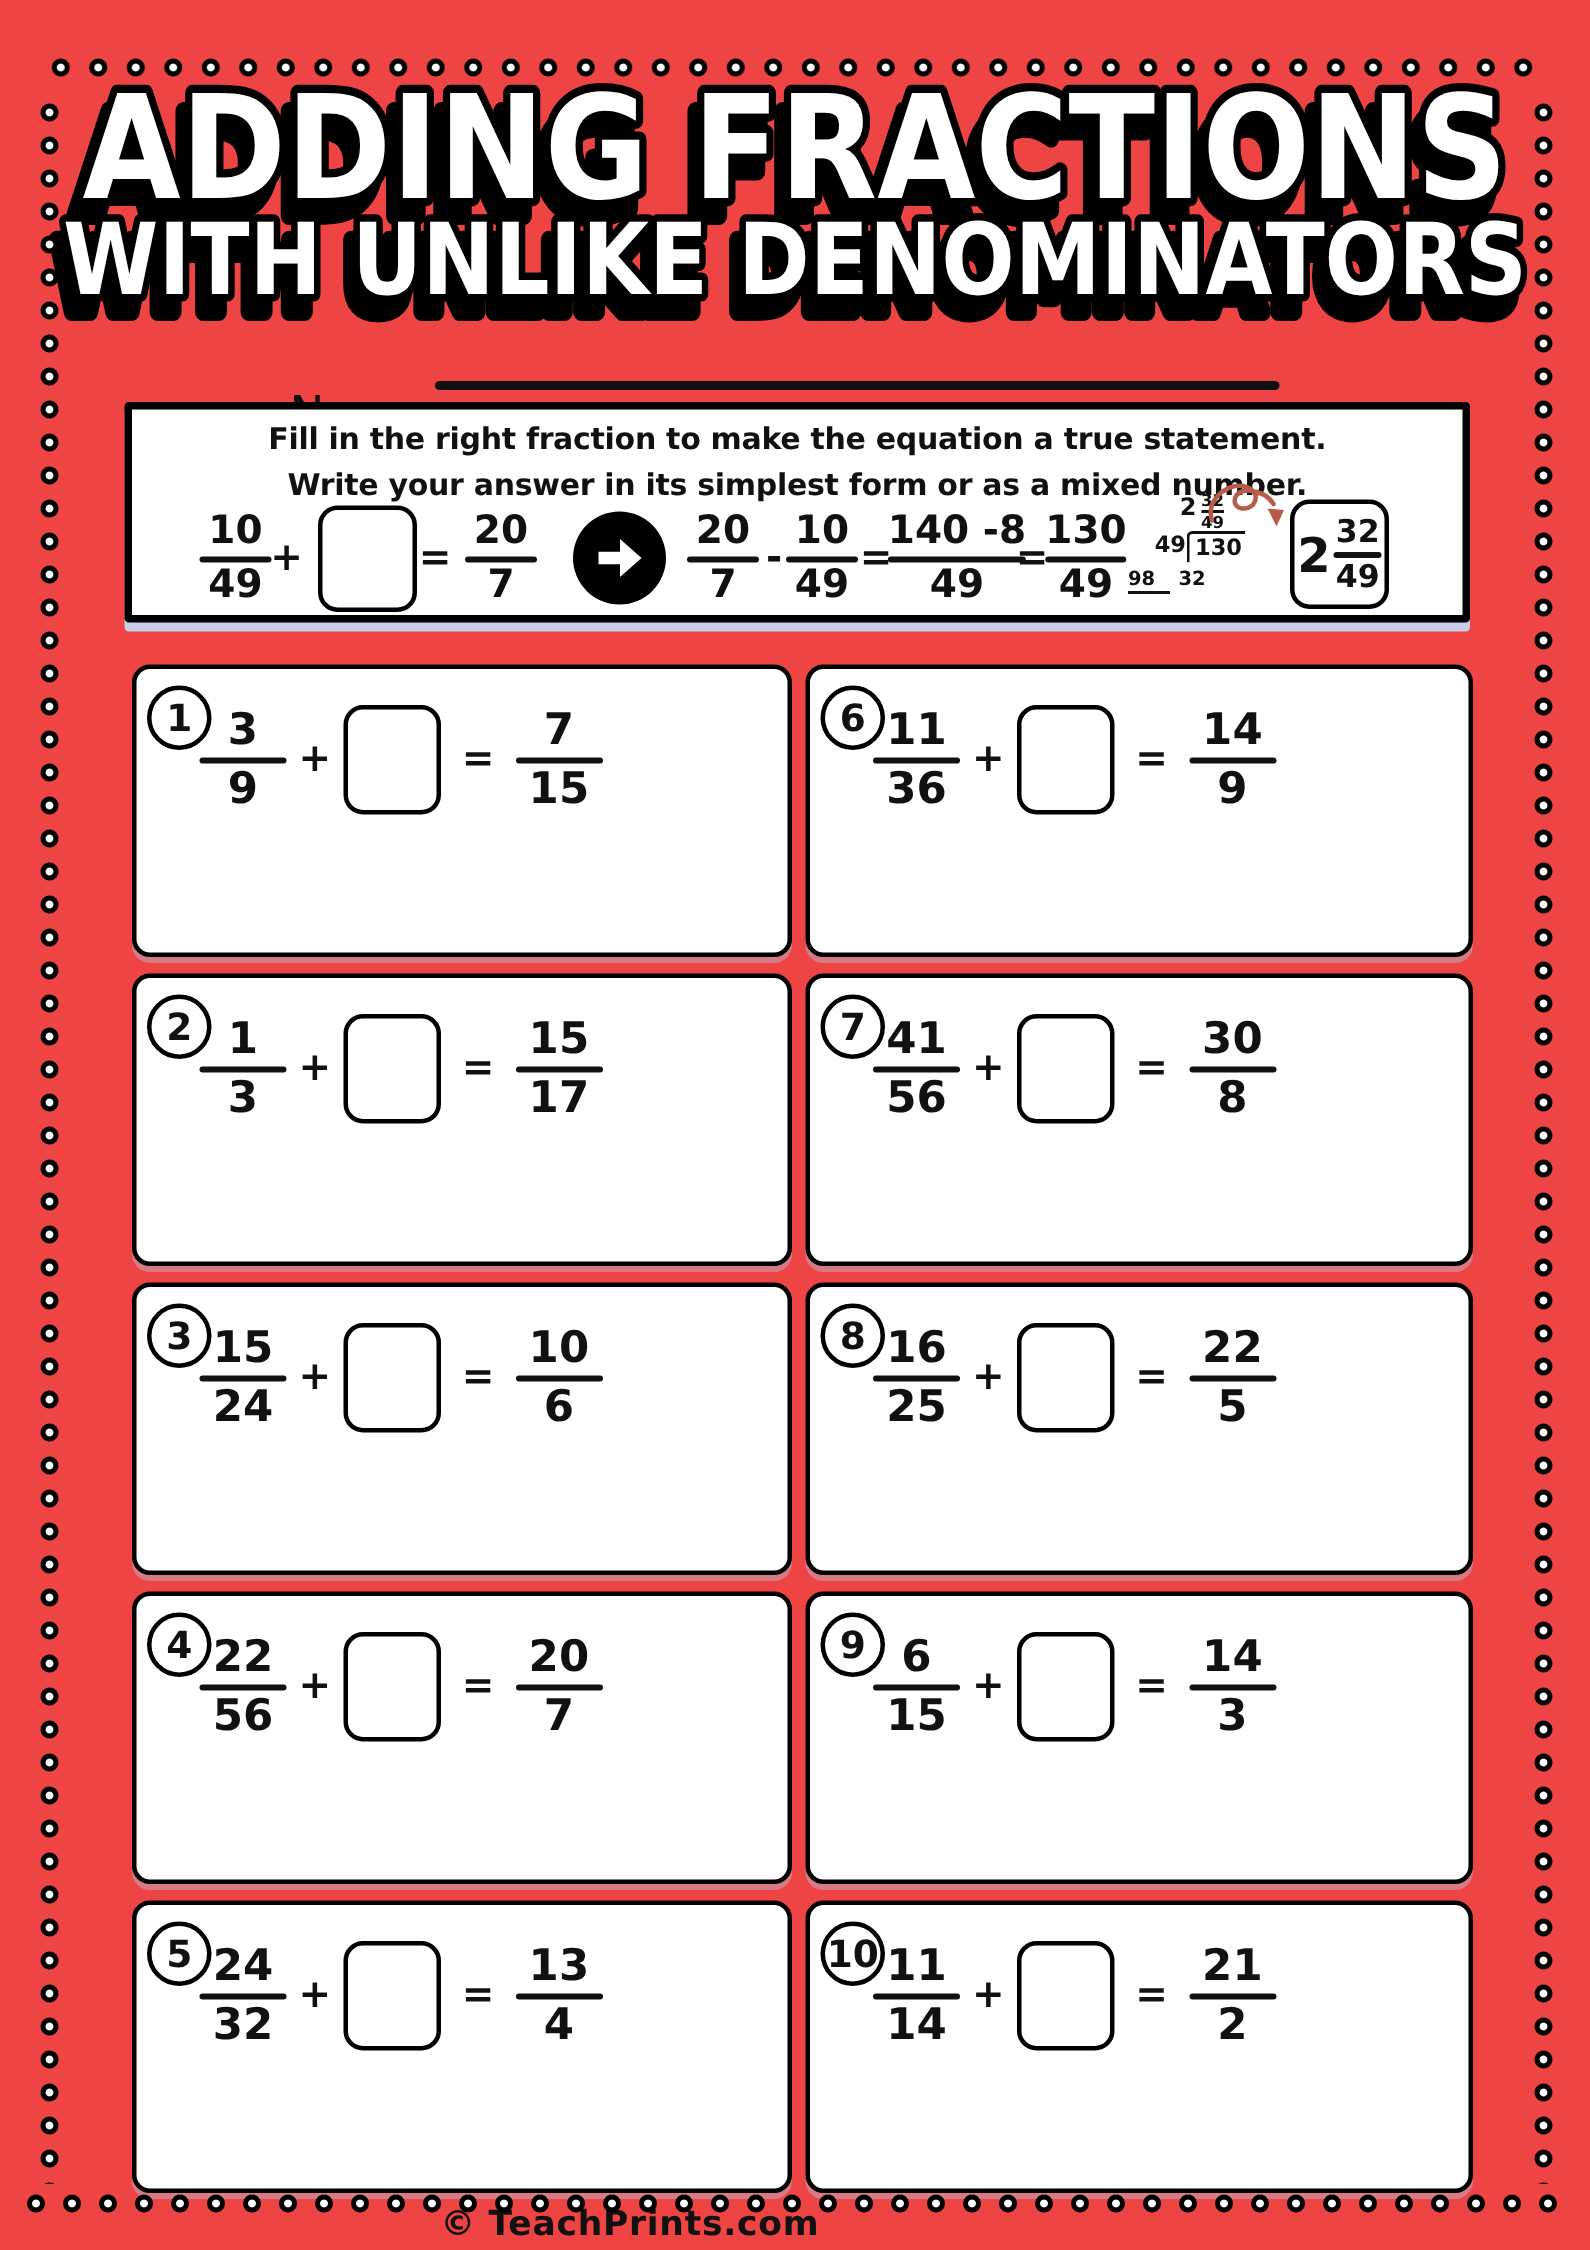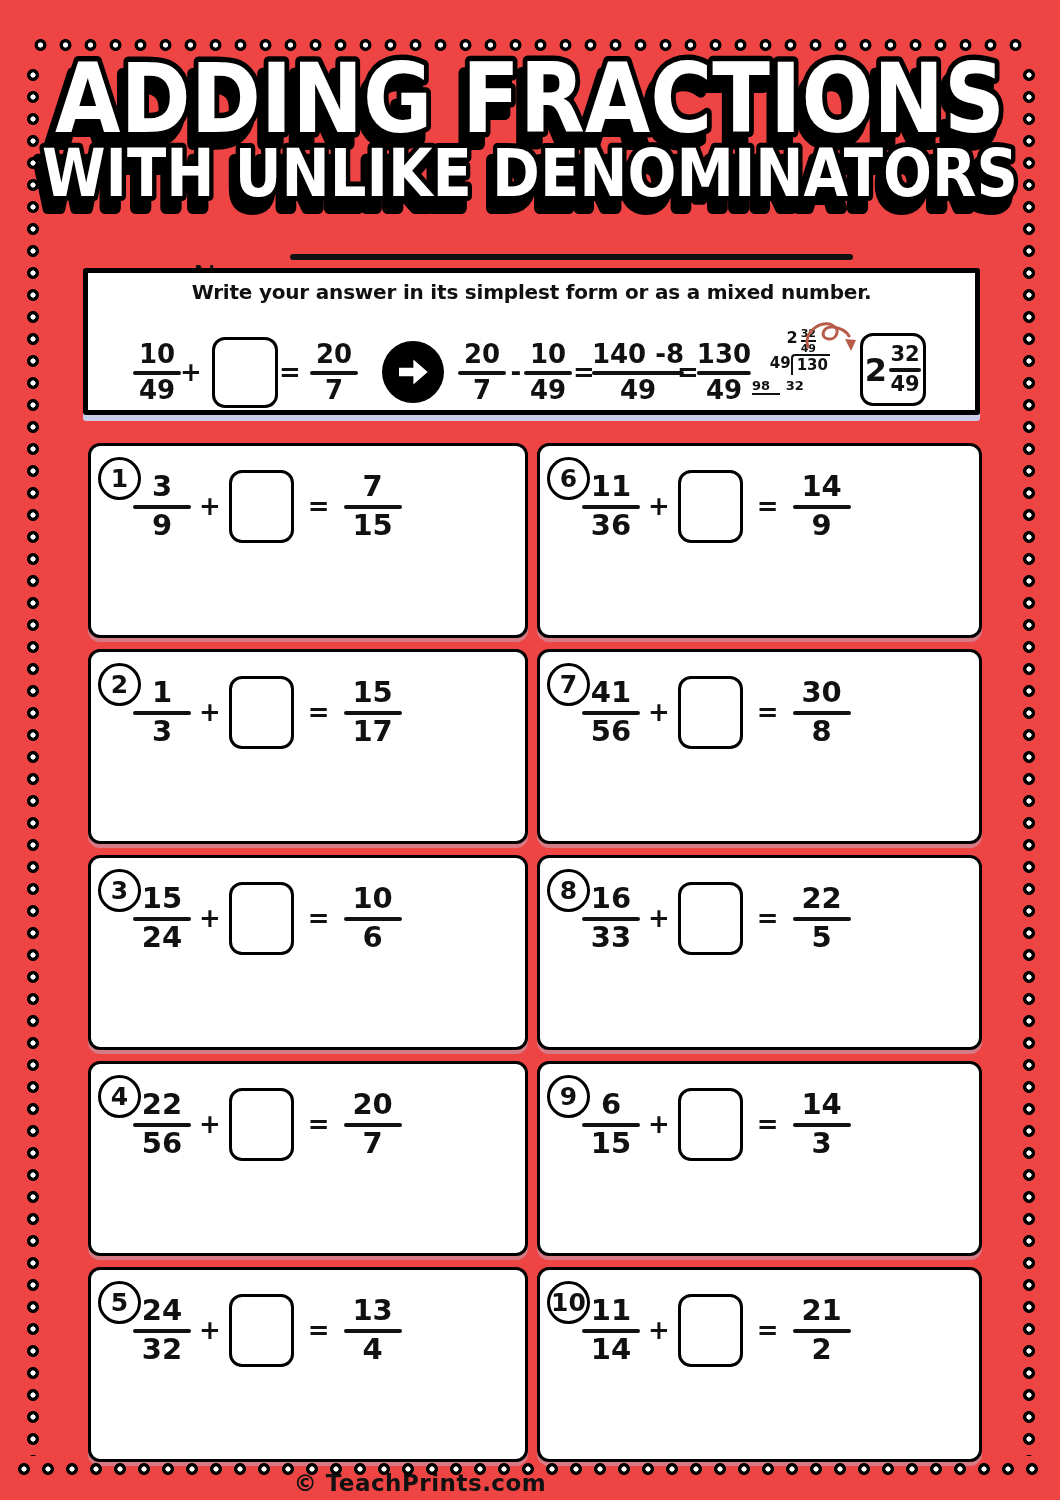--- a/index.html
+++ b/index.html
@@ -104,20 +104,21 @@
     <text class="t1 t-shadow" x="527" y="94" text-anchor="middle" textLength="950" lengthAdjust="spacingAndGlyphs" transform="translate(-3,6)">ADDING FRACTIONS</text>
     <text class="t1 t-main" x="530" y="88" text-anchor="middle" textLength="950" lengthAdjust="spacingAndGlyphs">ADDING FRACTIONS</text>
     <text class="t2 t-shadow" x="527" y="158" text-anchor="middle" textLength="976" lengthAdjust="spacingAndGlyphs" transform="translate(-3,6)">WITH UNLIKE DENOMINATORS</text>
     <text class="t2 t-main" x="530" y="152" text-anchor="middle" textLength="976" lengthAdjust="spacingAndGlyphs">WITH UNLIKE DENOMINATORS</text>
   </svg>
 
   <div class="name-label">Name:</div>
   <div class="name-line"></div>
 
   <div class="instr-box">
+    <div class="instr-text">Fill in the right fraction to make the equation a true statement.</div>
     <div class="instr-text">Write your answer in its simplest form or as a mixed number.</div>
 
     <div class="ex-row">
       <span class="ctr frac exfrac" style="left:69px">
         <span>10</span>
         <span class="bar"></span>
         <span>49</span>
       </span>
       <span class="ctr op" style="left:103px">+</span>
       <span class="ex-ansbox"></span>
@@ -325,21 +326,21 @@
         </span>
       </div>
     </div>
 
     <div class="card">
       <span class="numcircle">8</span>
       <div class="card-row">
         <span class="frac pfrac">
           <span>16</span>
           <span class="bar"></span>
-          <span>33</span>
+          <span>25</span>
         </span>
         <span class="op plus">+</span>
         <span class="p-ansbox"></span>
         <span class="op eq">=</span>
         <span class="frac pfrac">
           <span>22</span>
           <span class="bar"></span>
           <span>5</span>
         </span>
       </div>

